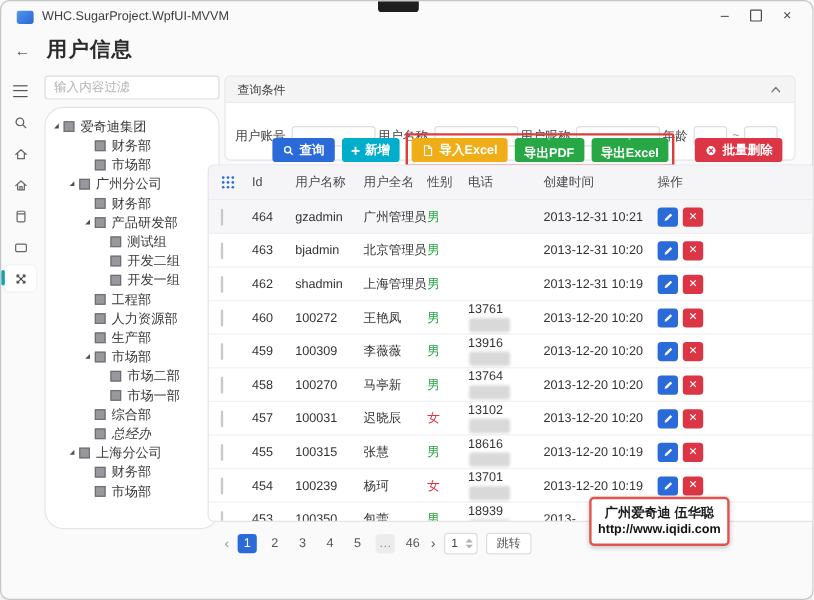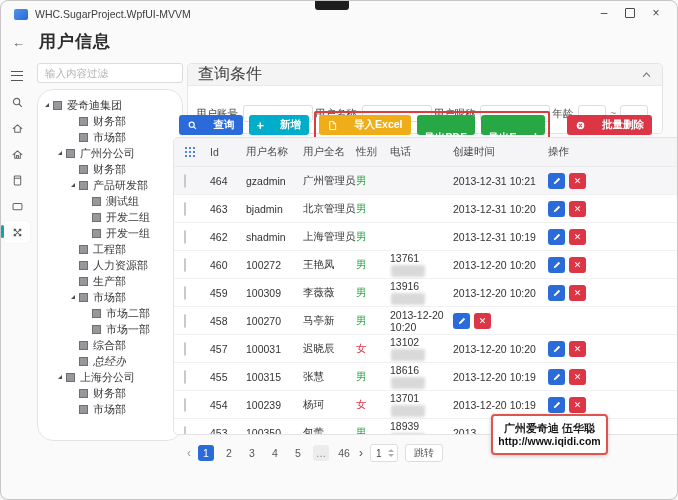--- a/index.html
+++ b/index.html
@@ -31,30 +31,30 @@
   .filter-box svg{margin-right:5px;}
   .tree-card{position:absolute;left:36px;top:88px;width:146px;height:352px;background:#fff;border:1px solid #e4e4e7;border-radius:16px;box-sizing:border-box;padding:7px 0;overflow:hidden;}
   .tree-row{height:16px;display:flex;align-items:center;font-size:11px;color:#3a3a3a;cursor:default;white-space:nowrap;}
   .tw-exp{width:0;height:0;border-left:4.5px solid transparent;border-bottom:4.5px solid #4d4d4d;margin-right:4px;flex:none;}
   .tw-exp.hidden{visibility:hidden;}
   .tw-ico{width:9px;height:9px;background:#97979c;border:1px solid #6e6e73;box-sizing:border-box;margin-right:5px;flex:none;}
   .tw-label{overflow:hidden;}
   
   .query-card{position:absolute;left:186px;top:62px;width:476px;height:71px;background:#fff;border:1px solid #e4e4e7;border-radius:5px;box-sizing:border-box;}
   .query-head{height:21px;background:#f4f4f5;border-bottom:1px solid #e9e9ea;border-radius:5px 5px 0 0;display:flex;align-items:center;justify-content:space-between;padding:0 10px;}
-  .query-head .qtitle{font-size:16px;color:#3f3f3f;}
+  .query-head .qtitle{font-size:10px;color:#3f3f3f;}
   .fields{display:flex;align-items:center;height:26px;padding:2px 14px 0 8px;justify-content:space-between;}
   .fgroup{display:flex;align-items:center;margin-top:25px;}
   .flabel{font-size:10.5px;color:#444;margin-right:5px;white-space:nowrap;}
   .fin{height:17px;border:1px solid #ddd;border-radius:3px;background:#fff;outline:none;font-size:10.5px;padding:0 4px;box-sizing:border-box;font-family:inherit;}
   .w70{width:70px;} .w28{width:28px;}
   .rsep{font-size:10px;color:#888;margin:0 4px;}
   
   .btnrow{display:flex;align-items:center;justify-content:flex-end;padding:1px 10px 0 0;gap:6px;}
-  .btn{height:20px;border:none;border-radius:3px;color:#fff;font-size:10.5px;font-weight:bold;display:flex;align-items:center;gap:16px;padding:0 8px;font-family:inherit;cursor:default;white-space:nowrap;}
+  .btn{height:20px;border:none;border-radius:3px;color:#fff;font-size:10.5px;font-weight:bold;display:flex;align-items:center;gap:4px;padding:0 8px;font-family:inherit;cursor:default;white-space:nowrap;}
   .btn.blue{background:var(--blue);} .btn.cyan{background:var(--cyan);}
   .btn.amber{background:var(--amber);} .btn.green{background:var(--green);flex-direction:column;} .btn.red{background:var(--red);margin-left:12px;}
   .hl-group{display:flex;gap:6px;border:2px solid var(--hl-border);border-radius:2px;padding:2px 3px;margin:-4px -1px;}
   .plus{font-size:13px;font-weight:bold;line-height:1;}
   
   .table-card{position:absolute;left:172px;top:136px;width:544px;height:298px;background:#fff;border:1px solid #e4e4e7;border-radius:5px;box-sizing:border-box;overflow:hidden;}
   .t-row{display:grid;grid-template-columns:36px 36px 57px 53px 34px 63px 95px auto;align-items:center;height:27px;border-bottom:1px solid #f1f1f3;font-size:10.5px;color:#333;}
   .t-head{height:28px;background:#f5f5f7;border-bottom:1px solid #eaeaec;color:#4a4a4a;font-size:10.5px;}
   .t-row.hov{background:#f6f6f8;}
   .chk{width:12px;height:12px;border:1px solid #c9c9c9;border-radius:2px;background:#fff;margin-left:10px;}
@@ -448,20 +448,21 @@
               <span>✕</span>
             </button>
           </div>
         </div>
         <div class="t-row">
           <div><span class="chk"></span></div>
           <div>458</div>
           <div>100270</div>
           <div>马亭新</div>
           <div class="gender-m">男</div>
+          <div><span>13764</span><span class="blurchip"></span></div>
           <div>2013-12-20 10:20</div>
           <div class="acts">
             <button class="act edit">
               <svg width="10" height="10" viewBox="0 0 14 14">
                 <path d="M2.5 11.5 L3.4 8.6 L9.4 2.6 L11.4 4.6 L5.4 10.6 Z" fill="#fff"></path>
               </svg>
             </button>
             <button class="act del">
               <span>✕</span>
             </button>

